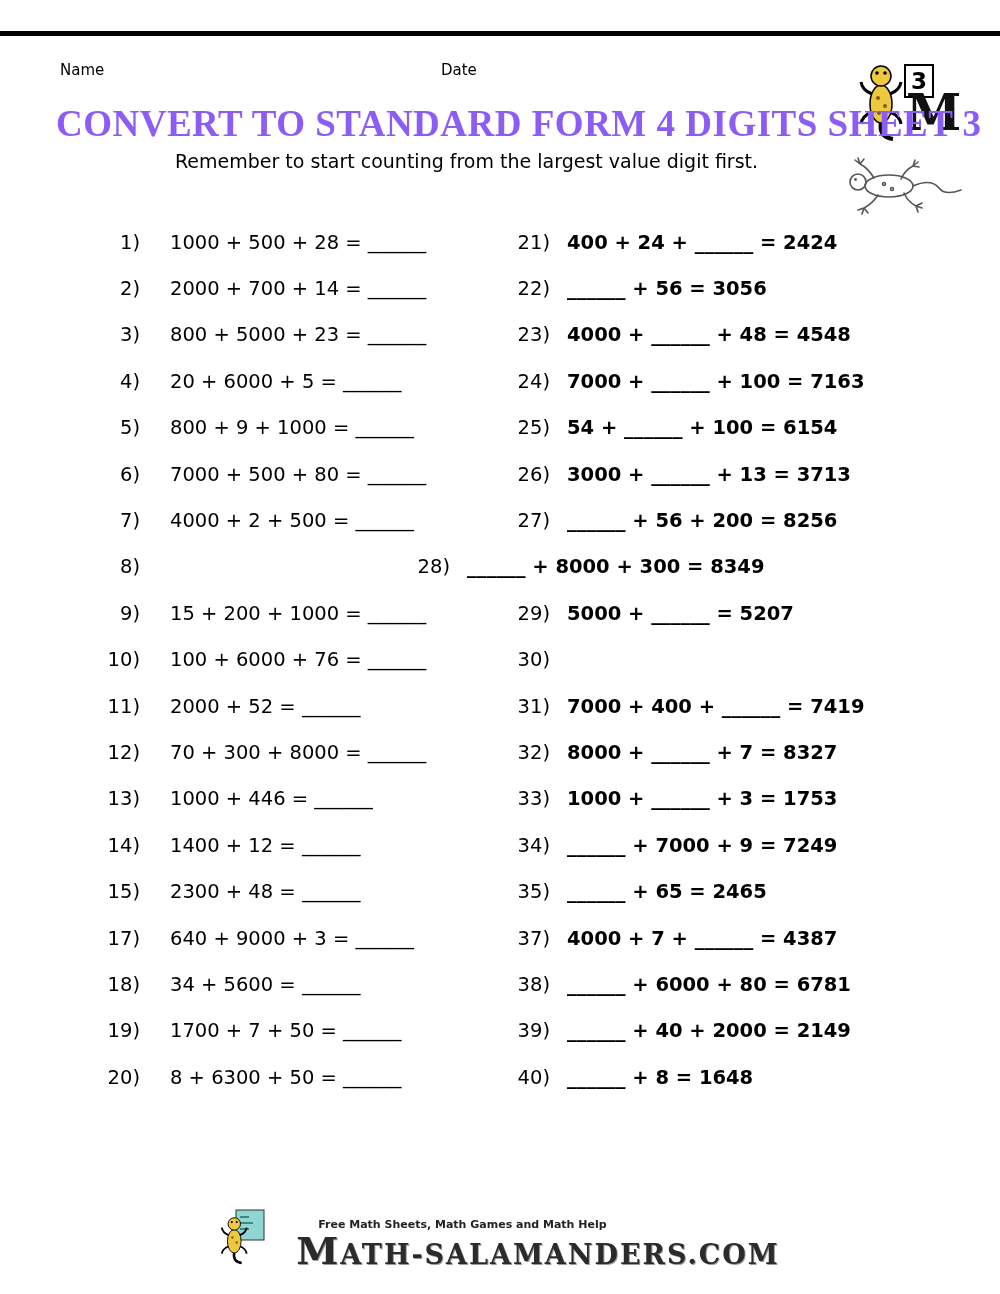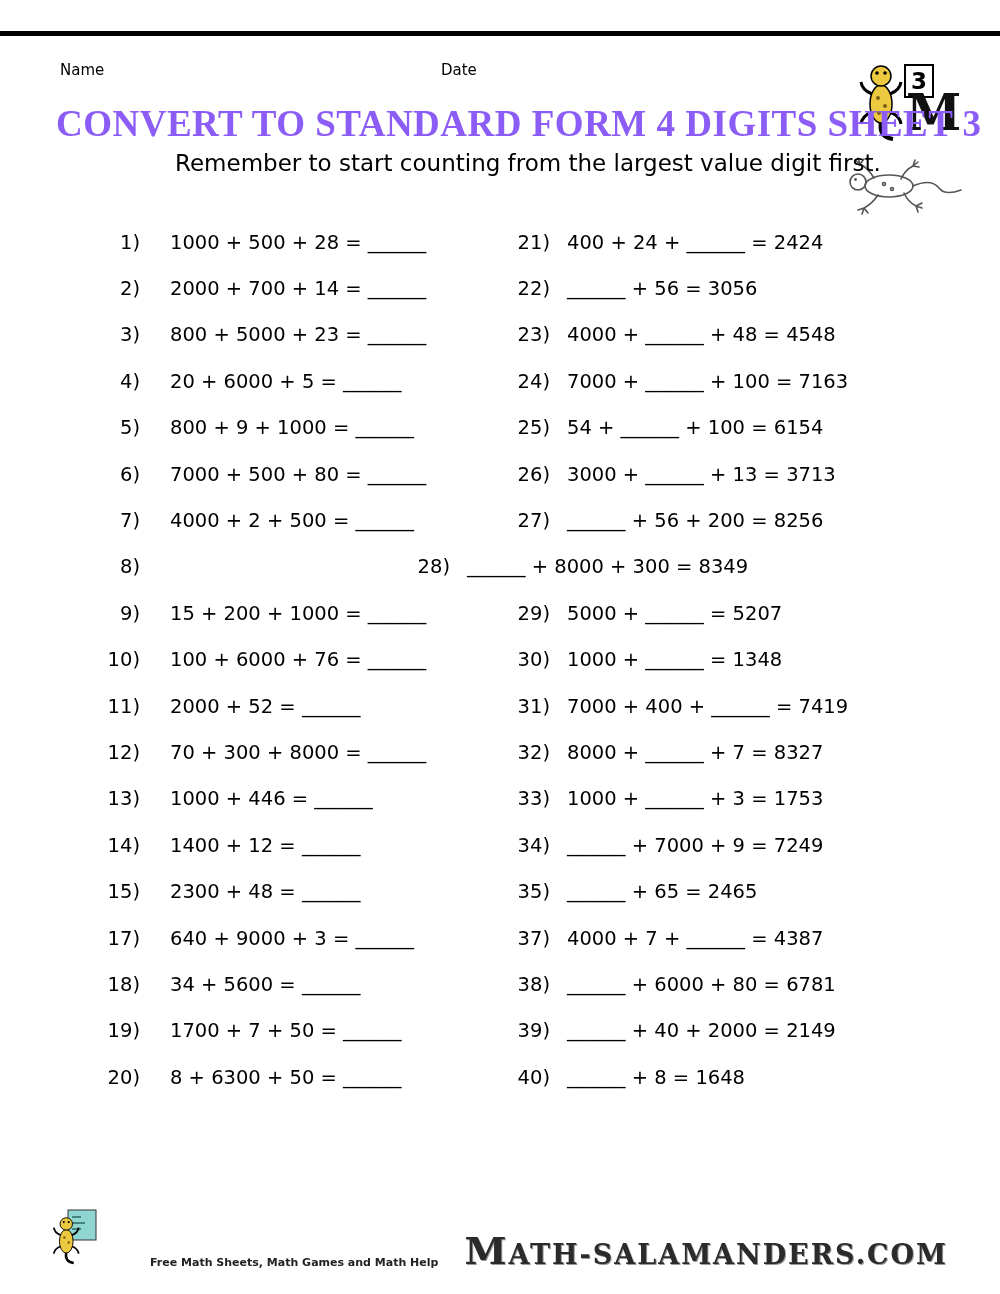--- a/index.html
+++ b/index.html
@@ -10,21 +10,21 @@
     overflow:hidden;
   }
   .topline { position:absolute; top:31px; left:0; width:1000px; height:5px; background:#000; }
   .name-label { position:absolute; top:61px; left:60px; font-size:15px; }
   .date-label { position:absolute; top:61px; left:415px; font-size:15px;margin-left:26px; }
   .title {
     position:absolute; top:102px; left:56px;
     font-family:"Liberation Serif", serif; font-weight:bold;
     font-size:37px; color:#8b5cf6; letter-spacing:0.5px; white-space:nowrap;
   }
-  .subtitle { position:absolute; top:150px; left:175px; font-size:23px; white-space:nowrap; }
+  .subtitle { position:absolute; top:150px; left:175px; font-size:19px; white-space:nowrap; }
 
   
   .brandbox { position:absolute; left:856px; top:58px; width:115px; height:90px; }
   .brand-gecko { position:absolute; left:2px; top:2px; }
   .badge {
     position:absolute; left:48px; top:6px; width:30px; height:34px;
     background:#fff; border:2px solid #000; box-sizing:border-box;
     font-size:23px; font-weight:bold; text-align:center; line-height:31px;
   }
   .brand-m-top {
@@ -34,29 +34,29 @@
   .sketch { position:absolute; left:843px; top:146px; }
 
   
   .problems { position:absolute; top:219px; left:60px; width:930px; }
   .row {
     display:grid; grid-template-columns:80px 310px 100px auto;
     height:46.4px; align-items:center; font-size:19.5px; white-space:nowrap;
   }
   .num { text-align:right; }
   .expr { padding-left:30px; }
-  .rexpr { padding-left:17px; }
+  .rexpr { padding-left:17px;font-weight:bold; }
 
   
   .footer {
     position:absolute; left:0; right:0; bottom:24px;
     display:flex; justify-content:center; align-items:flex-end; gap:4px;
   }
   .footer-icon { position:relative; top:4px; }
-  .footer-text { display:flex; flex-direction:row;align-items:flex-end; }
+  .footer-text { display:flex; flex-direction:column; }
   .tagline { font-size:11px; font-weight:bold; color:#222; padding-left:48px; margin-bottom:1px; }
   .logoline {
     font-family:"DejaVu Serif", serif; font-weight:bold; color:#2b2b2b;
     font-size:27px; letter-spacing:2px; line-height:1; white-space:nowrap;
     text-shadow:1px 1px 0 #9a9a9a;
     margin-left:26px;
   }
   .logoline .bigm { font-size:38px; }
 </style>
 </head>
@@ -161,21 +161,20 @@
   <div class="row">
       <span class="num">9)</span>
       <span class="expr">15 + 200 + 1000 = ______</span>
       <span class="num">29)</span>
       <span class="expr rexpr">5000 + ______ = 5207</span>
     </div>
   <div class="row">
       <span class="num">10)</span>
       <span class="expr">100 + 6000 + 76 = ______</span>
       <span class="num">30)</span>
-      <span class="expr rexpr">1000 + ______ = 1348</span>
     </div>
   <div class="row">
       <span class="num">11)</span>
       <span class="expr">2000 + 52 = ______</span>
       <span class="num">31)</span>
       <span class="expr rexpr">7000 + 400 + ______ = 7419</span>
     </div>
   <div class="row">
       <span class="num">12)</span>
       <span class="expr">70 + 300 + 8000 = ______</span>

